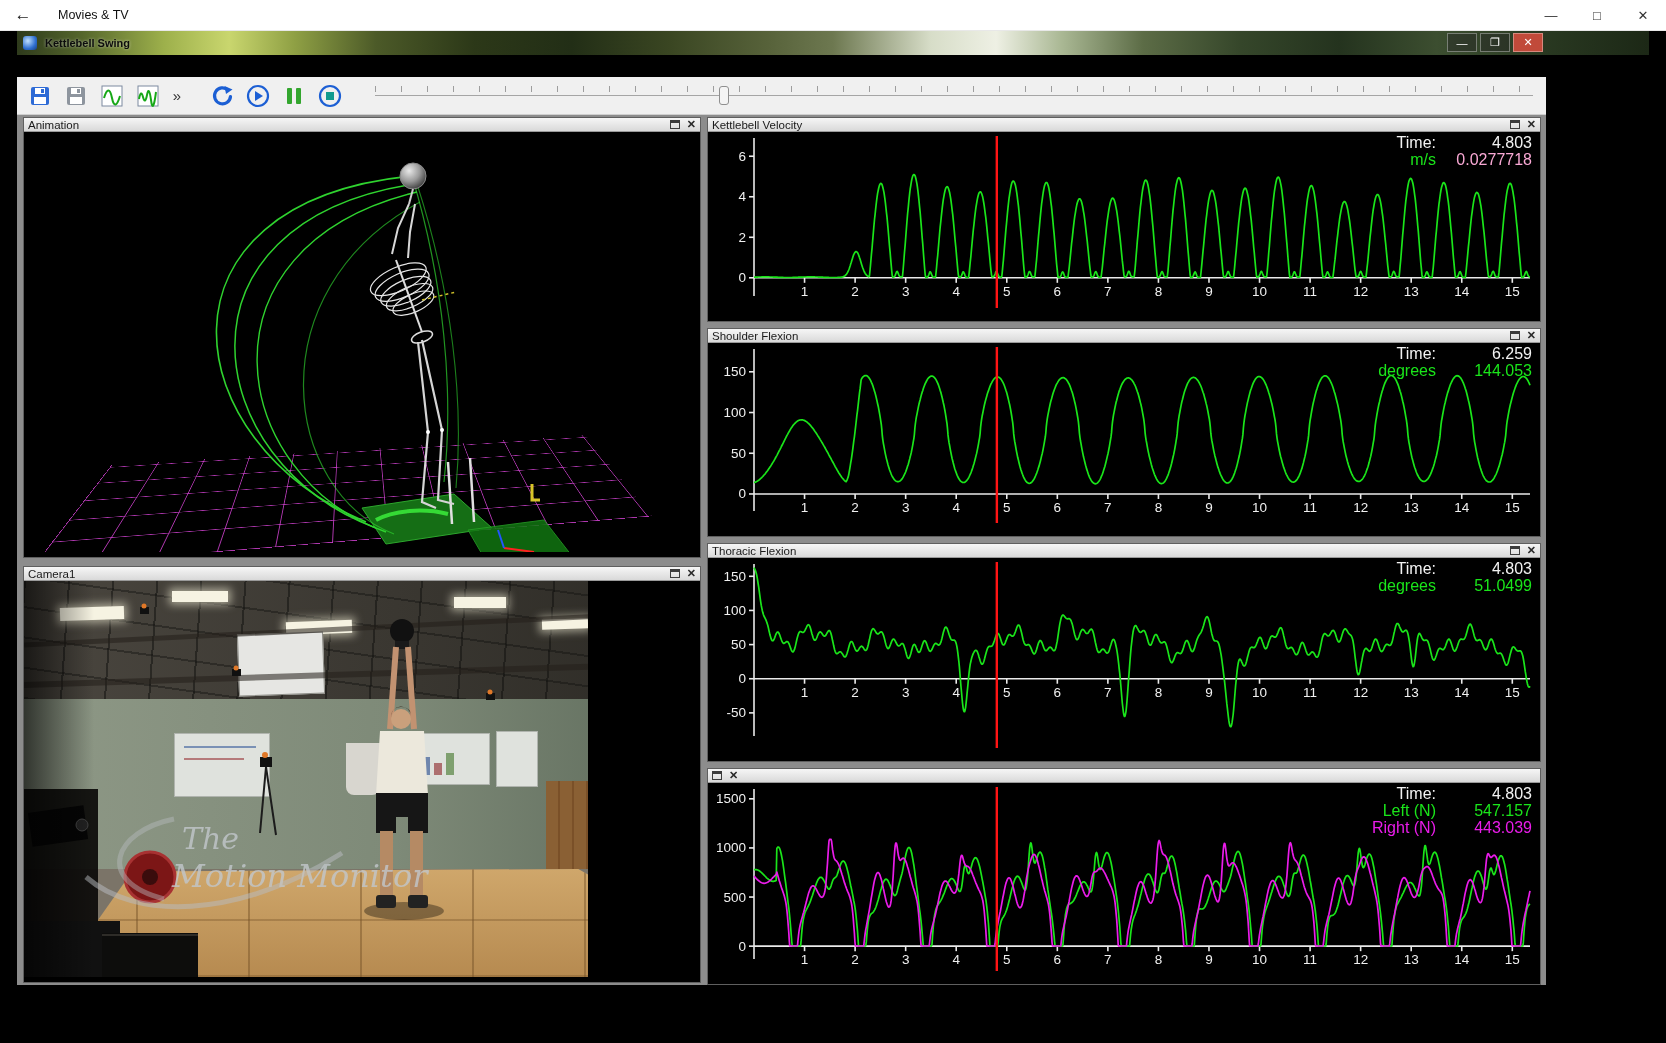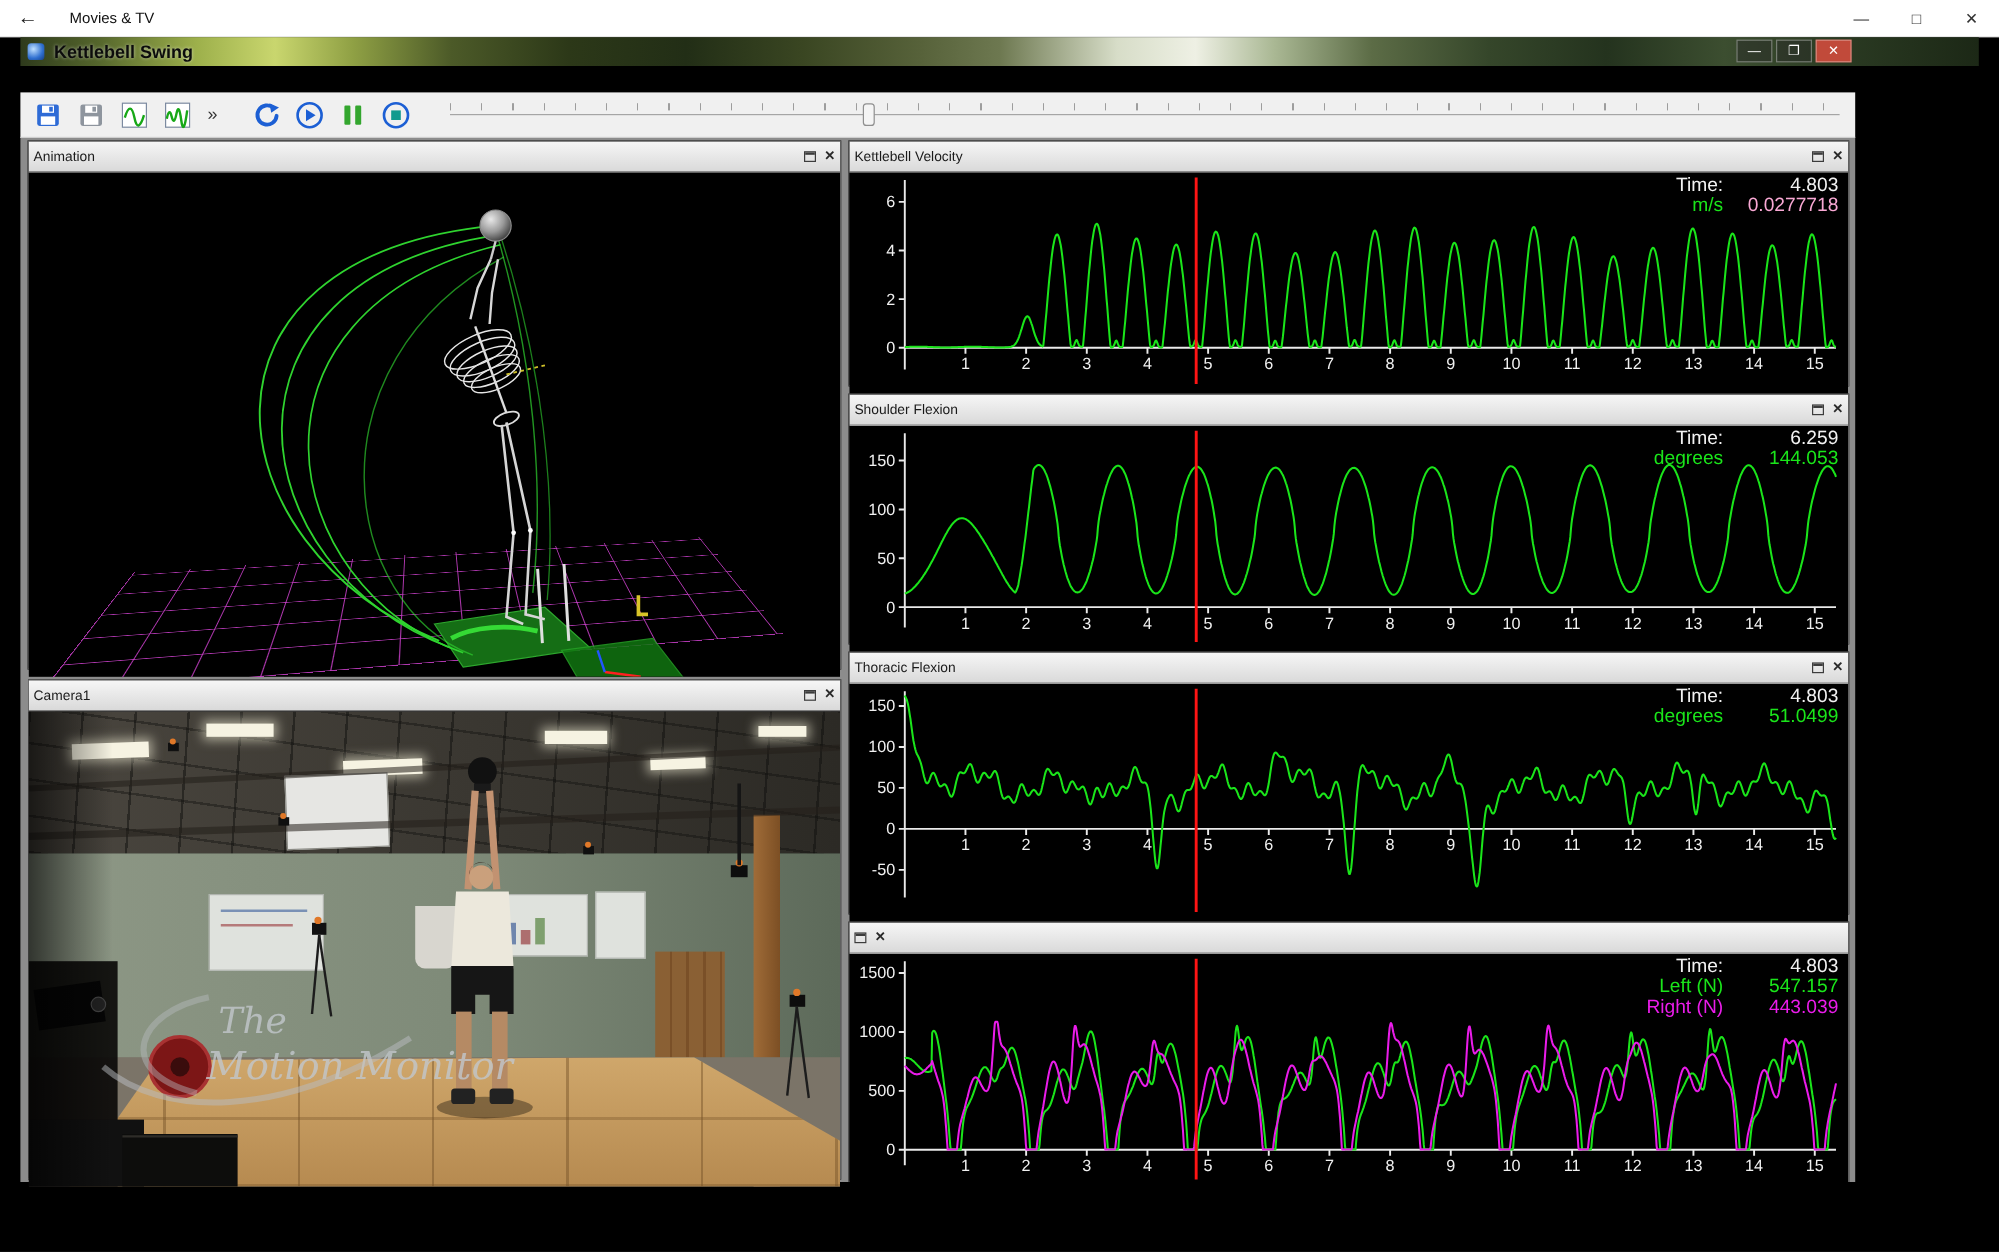--- a/index.html
+++ b/index.html
@@ -21,21 +21,21 @@
   .wallpaper { position:absolute; left:17px; top:31px; width:1632px; height:24px;
     background:linear-gradient(90deg,#2e3a1c 0%,#55662c 4%,#9db04b 9%,#c9d66e 13%,#8fa044 17%,
       #4c5a28 22%,#2c3818 28%,#222e16 34%,#3a4622 40%,#57623a 46%,#6d7850 50%,#d7ddc8 56%,
       #eef0e4 60%,#aab894 64%,#5c6c46 69%,#35462a 75%,#24331e 81%,#3c4e30 87%,#2a3a22 93%,#1c2816 100%); }
 
   
   .video-area { position:absolute; left:17px; top:31px; width:1529px; height:954px; }
   .app-titlebar { position:absolute; left:0; top:0; width:1529px; height:24px; display:flex; align-items:center; }
   .app-icon { width:14px; height:14px; margin-left:6px; border-radius:3px;
               background:radial-gradient(circle at 35% 35%, #bfe0ff, #2f6fd0 60%, #173d7e); }
-  .app-title { margin-left:8px; font-size:15px; font-weight:bold; color:#0c0c0c;
+  .app-title { margin-left:8px; font-size:11px; font-weight:bold; color:#0c0c0c;
                text-shadow:0 0 3px rgba(255,255,255,.55); }
   .app-controls { position:absolute; right:3px; top:2px; display:flex; gap:3px; }
   .app-btn { width:30px; height:19px; display:flex; align-items:center; justify-content:center;
              font-size:11px; color:#fff; background:rgba(40,40,40,.45); border:1px solid rgba(255,255,255,.35); }
   .app-btn.close { background:#c14a3a; }
 
   .menubar { position:absolute; left:0; top:24px; width:1529px; height:22px; background:#f0f0f0;
              display:flex; align-items:center; gap:26px; padding-left:16px; border-bottom:1px solid #e2e2e2; }
   .menu-item { font-size:13px; color:#6e6e6e; }
 
@@ -48,39 +48,39 @@
   .slider .ticks { position:absolute; left:0; right:0; top:0; height:6px;
       background:repeating-linear-gradient(90deg,#9d9d9d 0 1px,transparent 1px 26px); }
   .slider .track { position:absolute; left:0; right:0; top:9px; height:1px; background:#a5a5a5; }
   .slider .thumb { position:absolute; left:29.7%; top:0px; width:10px; height:19px; background:#f4f4f4;
       border:1px solid #8f8f8f; border-radius:3px; }
 
   .dock { position:absolute; left:0; top:84px; width:1529px; height:870px; background:#8c8c8c; }
 
   
   .panel { position:absolute; border:1px solid #5f5f5f; background:#000; }
-  .panel-titlebar { height:26px; background:linear-gradient(#f6f6f6,#d9d9d9); border-bottom:1px solid #9a9a9a;
+  .panel-titlebar { height:14px; background:linear-gradient(#f6f6f6,#d9d9d9); border-bottom:1px solid #9a9a9a;
       display:flex; align-items:center; padding:0 4px; }
   .panel-title { font-size:11.5px; color:#1a1a1a; flex:1; }
   .panel-icons { display:flex; align-items:center; gap:7px; }
   .float-glyph { width:10px; height:9px; border:1px solid #3c3c3c; position:relative; display:inline-block; }
   .float-glyph::before { content:""; position:absolute; left:0; top:0; right:0; height:2px; background:#3c3c3c; }
   .close-glyph { font-size:11px; color:#2a2a2a; font-weight:bold; line-height:1; }
   .panel-body { position:relative; overflow:hidden; background:#000; }
 
   
   .anim-content { width:676px; height:420px; position:relative; background:#000; overflow:hidden; }
   .mgrid { position:absolute; left:28px; top:232px; width:622px; height:176px;
       background:repeating-linear-gradient(90deg,rgba(205,65,205,.85) 0 1px,transparent 1px 56px),
                  repeating-linear-gradient(0deg,rgba(205,65,205,.85) 0 1px,transparent 1px 34px);
       transform:perspective(430px) rotateX(48deg) rotateZ(-7deg) skewX(-6deg); transform-origin:50% 100%; }
   .anim-svg { position:absolute; left:0; top:0; }
 
   
-  .cam-content { width:676px; height:396px; position:relative; background:#000; overflow:hidden; }
+  .cam-content { width:564px; height:396px; position:relative; background:#000; overflow:hidden; }
   .cam-ceiling { position:absolute; left:0; top:0; width:676px; height:118px;
       background:linear-gradient(90deg,#4a463f,#3a3731 55%,#2c2a25); }
   .cam-ceiltiles { position:absolute; inset:0;
       background:repeating-linear-gradient(94deg,rgba(15,15,13,.5) 0 2px,transparent 2px 44px),
                  repeating-linear-gradient(8deg,rgba(15,15,13,.4) 0 2px,transparent 2px 30px); }
   .cam-light { position:absolute; background:#f6f3e2; box-shadow:0 0 9px 3px rgba(250,245,220,.55); }
   .cam-wall { position:absolute; left:0; top:118px; width:676px; height:174px;
       background:linear-gradient(90deg,#8e9886,#7e8a78 55%,#5d6a5a); }
   .cam-screen { position:absolute; left:214px; top:52px; width:86px; height:62px; background:#e6e6e3;
       border:1px solid #8c8c86; transform:rotate(-2deg); }

